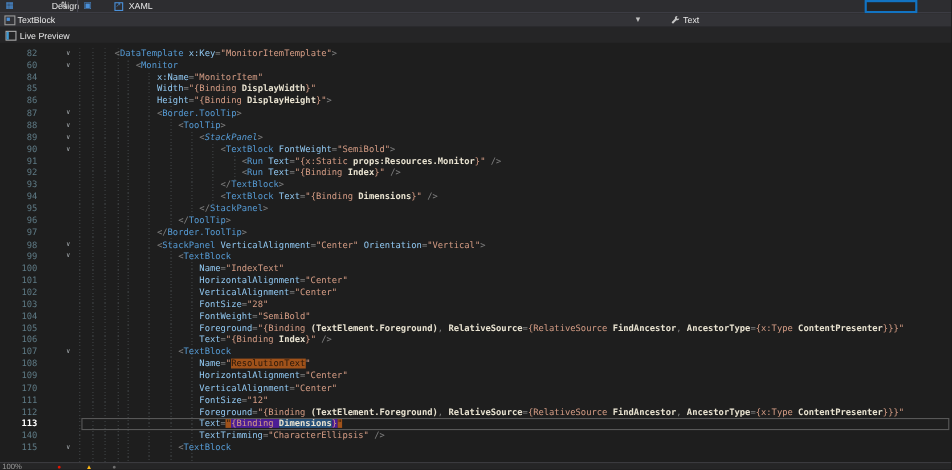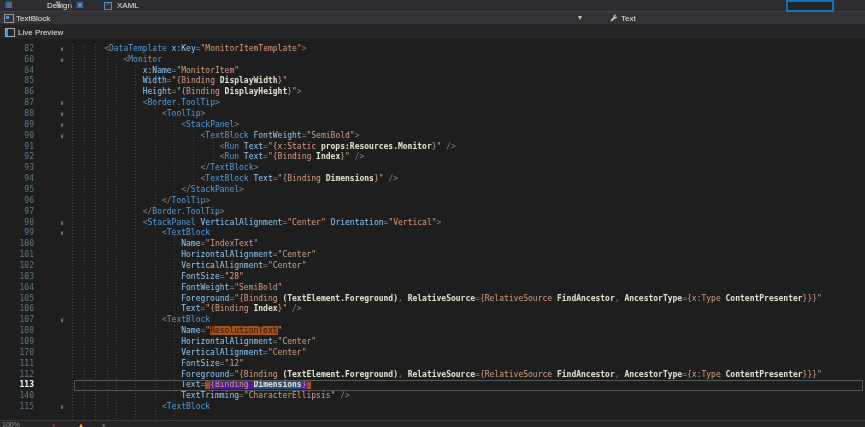--- a/index.html
+++ b/index.html
@@ -132,21 +132,21 @@
           <pre class="code" style="padding-left: 18ch;"><span class="t-p">&lt;</span><span class="t-e">Border.ToolTip</span><span class="t-p">&gt;</span></pre>
         </div>
         <div class="line">
           <span class="ln">88</span>
           <span class="fold">∨</span>
           <pre class="code" style="padding-left: 22ch;"><span class="t-p">&lt;</span><span class="t-e">ToolTip</span><span class="t-p">&gt;</span></pre>
         </div>
         <div class="line">
           <span class="ln">89</span>
           <span class="fold">∨</span>
-          <pre class="code" style="padding-left: 26ch;"><span class="t-p">&lt;</span><span class="t-e">StackPanel</span><span class="t-p">&gt;</span></pre>
+          <pre class="code" style="padding-left: 26ch; font-style: italic;"><span class="t-p">&lt;</span><span class="t-e">StackPanel</span><span class="t-p">&gt;</span></pre>
         </div>
         <div class="line">
           <span class="ln">90</span>
           <span class="fold">∨</span>
           <pre class="code" style="padding-left: 30ch;"><span class="t-p">&lt;</span><span class="t-e">TextBlock </span><span class="t-a">FontWeight</span><span class="t-p">=</span><span class="t-s">"SemiBold"</span><span class="t-p">&gt;</span></pre>
         </div>
         <div class="line">
           <span class="ln">91</span>
           <pre class="code" style="padding-left: 34ch;"><span class="t-p">&lt;</span><span class="t-e">Run </span><span class="t-a">Text</span><span class="t-p">=</span><span class="t-s">"{x:Static </span><span class="t-b">props:Resources.Monitor</span><span class="t-s">}"</span><span class="t-p"> /&gt;</span></pre>
         </div>

